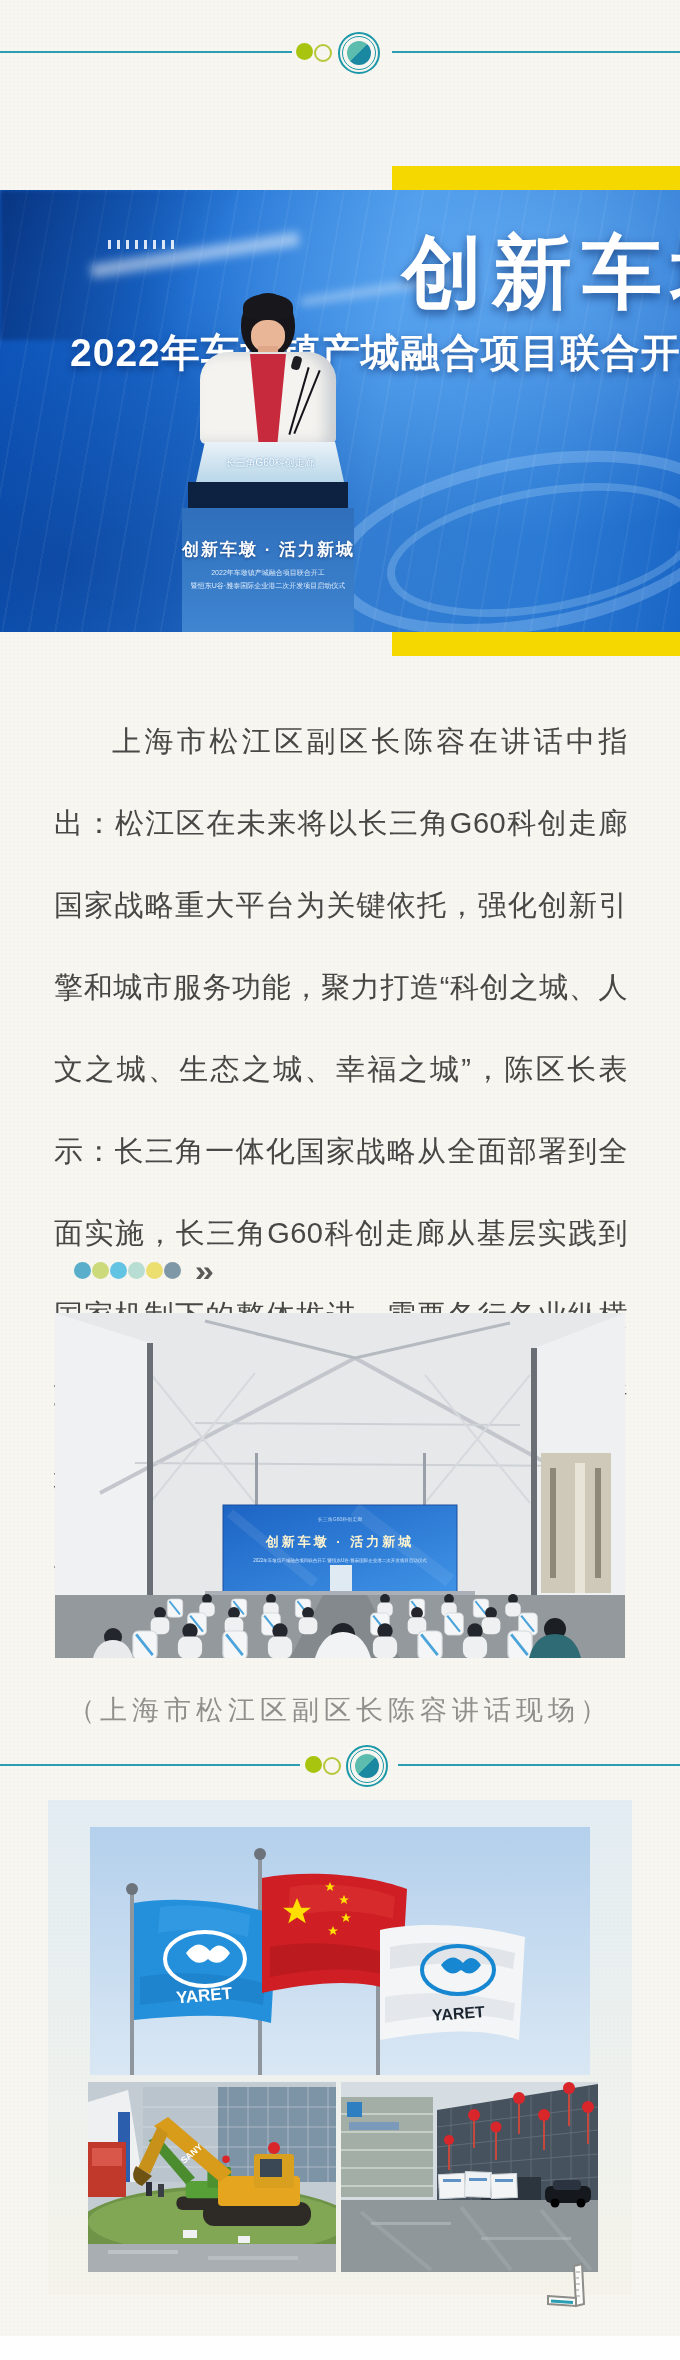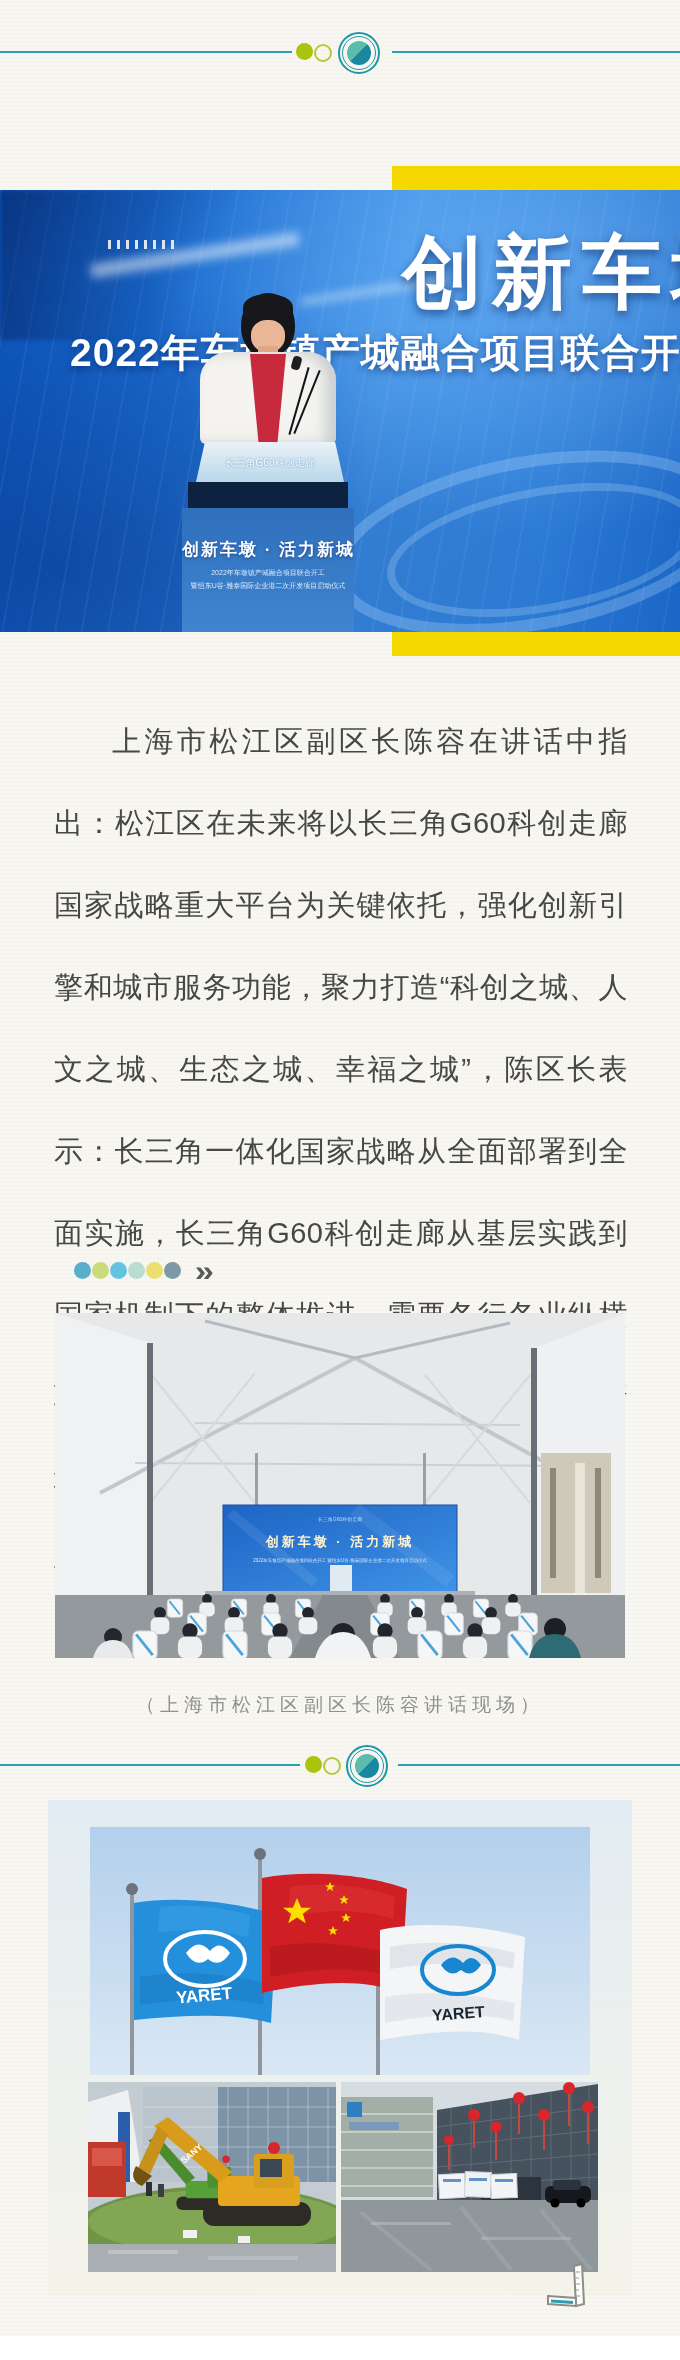--- a/index.html
+++ b/index.html
@@ -56,21 +56,21 @@
   
   .para{position:absolute;left:54px;top:700px;width:574px;font-size:29px;line-height:82px;color:#474745;text-align:justify;text-indent:2em;letter-spacing:.5px;}
 
   
   .dots-row{position:absolute;left:74px;top:1262px;display:flex;align-items:center;}
   .dot{width:17px;height:17px;border-radius:50%;margin-right:1px;flex:0 0 auto;}
   .more{margin-left:14px;font-size:30px;font-weight:bold;color:#5a5a58;line-height:17px;transform:scaleX(1.15);}
 
   
   .photo{position:absolute;overflow:hidden;}
-  .caption{position:absolute;left:0;top:1692px;width:680px;text-align:center;font-size:19px;color:#8f8f8c;letter-spacing:5px;}
+  .caption{position:absolute;left:0;top:1692px;width:680px;text-align:center;font-size:27px;color:#8f8f8c;letter-spacing:5px;}
 
   .panel{position:absolute;left:48px;top:1800px;width:584px;height:495px;background:linear-gradient(180deg,rgba(206,227,244,.5) 0%,rgba(225,235,234,.42) 55%,rgba(242,240,226,.42) 100%);}
 
   .white-strip{position:absolute;left:0;top:2336px;width:680px;height:24px;background:#fefefe;}
 </style>
 </head>
 <body>
 
 <div id="page">
 

